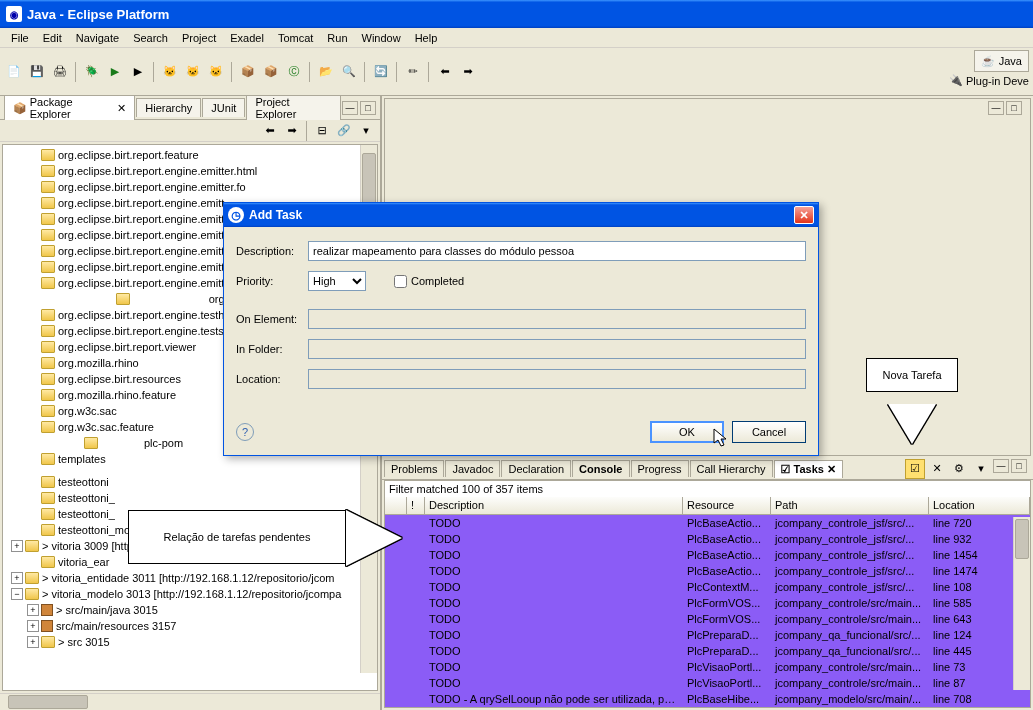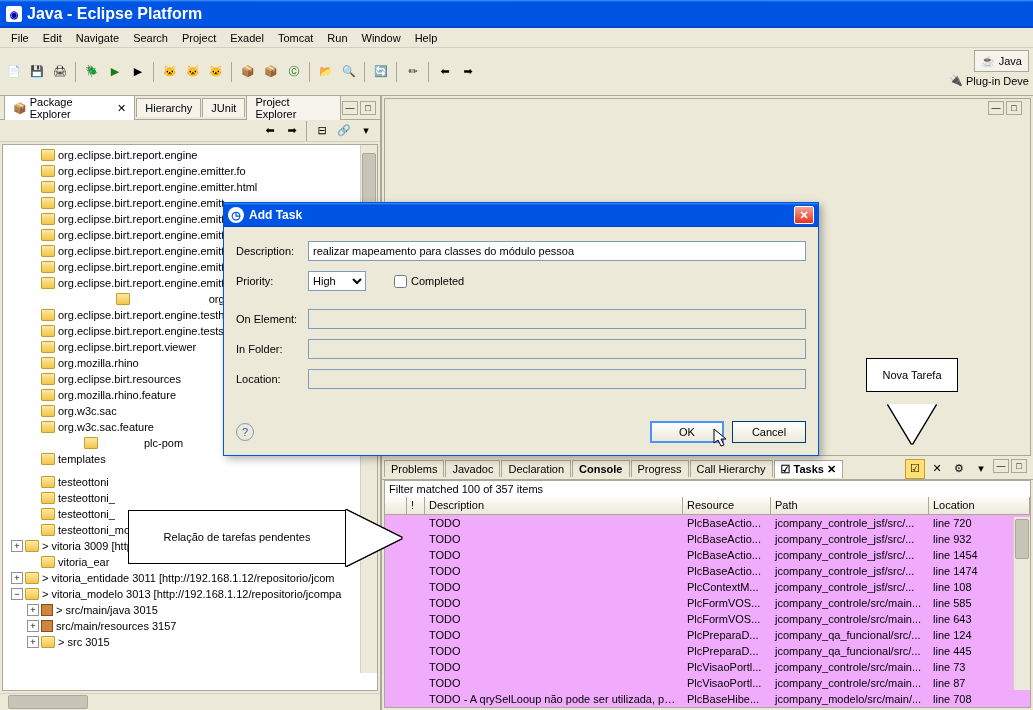--- a/index.html
+++ b/index.html
@@ -1,19 +1,19 @@
 <!DOCTYPE html>
 <html><head>
 <meta charset="utf-8">
 <style>
 *{box-sizing:border-box;margin:0;padding:0;font-family:Tahoma,Arial,sans-serif;font-size:11px}
 body{width:1033px;height:710px;background:#ece9d8;overflow:hidden;position:relative}
 .titlebar{background:linear-gradient(to bottom,#3d95ff 0%,#0054e3 8%,#0054e3 92%,#0040c0 100%);height:28px;display:flex;align-items:center;padding:0 6px;color:#fff}
 .titlebar .icon{width:16px;height:16px;background:#fff;border-radius:2px;margin-right:5px;display:flex;align-items:center;justify-content:center;color:#00a;font-weight:bold;font-size:10px}
-.titlebar .title{font-size:16px;font-weight:bold}
+.titlebar .title{font-size:13px;font-weight:bold}
 .menubar{background:#ece9d8;height:20px;display:flex;align-items:center;padding:0 4px;border-bottom:1px solid #d4d0c8}
 .menubar span{padding:2px 7px;color:#000;cursor:default}
 .toolbar{background:#ece9d8;height:48px;border-bottom:1px solid #aca899;display:flex;align-items:center;padding:2px 4px;gap:3px;flex-wrap:wrap;position:relative}
 .tb-btn{width:20px;height:20px;display:inline-flex;align-items:center;justify-content:center;cursor:default;border:1px solid transparent}
 .tb-sep{width:2px;height:20px;border-left:1px solid #aca899;margin:0 2px}
 .main{display:flex;height:calc(100% - 96px)}
 .left-panel{width:382px;background:#ece9d8;border-right:2px solid #aca899;display:flex;flex-direction:column}
 .view-tabs{display:flex;align-items:center;background:#ece9d8;height:24px;border-bottom:1px solid #aca899;padding-left:4px}
 .view-tab{padding:3px 8px;border:1px solid #aca899;border-bottom:none;background:#f5f3eb;margin-right:1px;cursor:default;display:flex;align-items:center;gap:3px}
 .view-tab.active{background:#fff;font-weight:normal}
@@ -26,21 +26,21 @@
 .pkg-icon{width:12px;height:12px;background:#d0853a;border:1px solid #805020;margin-right:3px;display:inline-block}
 .scrollbar-v{position:absolute;right:0;top:0;bottom:17px;width:17px;background:#ece9d8;border-left:1px solid #d4d0c8}
 .scrollbar-v .thumb{position:absolute;left:1px;right:1px;background:#c8c4b8;border:1px solid #aca899;border-radius:2px}
 .scrollbar-h{position:absolute;left:0;right:17px;bottom:0;height:17px;background:#ece9d8;border-top:1px solid #d4d0c8}
 .scrollbar-h .thumb{position:absolute;top:1px;bottom:1px;background:#c8c4b8;border:1px solid #aca899;border-radius:2px}
 .right-panel{flex:1;display:flex;flex-direction:column;background:#ece9d8}
 .editor-area{flex:1;background:#ece9d8;border:1px solid #aca899;margin:2px}
 .bottom-tabs{display:flex;align-items:center;background:#ece9d8;height:22px;padding-left:2px;border-bottom:1px solid #aca899}
 .bottom-tab{padding:2px 6px;border:1px solid #aca899;border-bottom:none;background:#ece9d8;margin-right:1px;cursor:default;font-size:11px}
 .bottom-tab.active{background:#fff;font-weight:bold}
-.tasks-panel{background:#f0abfc;border:1px solid #aca899;margin:0 2px 2px;height:228px;display:flex;flex-direction:column;position:relative}
+.tasks-panel{background:#8b5cf6;border:1px solid #aca899;margin:0 2px 2px;height:228px;display:flex;flex-direction:column;position:relative}
 .filter-text{padding:2px 4px;background:#fff;color:#000}
 .table-header{display:flex;background:#ece9d8;border-bottom:1px solid #aca899;height:18px}
 .table-header .col{border-right:1px solid #aca899;padding:2px 4px;background:linear-gradient(#fdfdfb,#ece9d8)}
 .table-body{flex:1;overflow:hidden;position:relative}
 .table-row{display:flex;height:16px;align-items:center}
 .table-row .cell{padding:0 4px;white-space:nowrap;overflow:hidden;text-overflow:ellipsis}
 .dialog{position:absolute;left:223px;top:202px;width:596px;background:#ece9d8;border:1px solid #0054e3;box-shadow:3px 3px 8px rgba(0,0,0,.3);z-index:100}
 .dialog-title{background:linear-gradient(to bottom,#3d95ff 0%,#0054e3 8%,#0054e3 92%,#0040c0 100%);height:24px;display:flex;align-items:center;padding:0 4px;color:#fff}
 .dialog-title .ico{width:16px;height:16px;background:#fff;border-radius:8px;margin-right:5px;display:flex;align-items:center;justify-content:center;color:#0054e3;font-weight:bold}
 .dialog-title .txt{font-weight:bold;font-size:12px;flex:1}
@@ -143,31 +143,31 @@
       <span class="tb-btn">➡</span>
       <span class="tb-sep"></span>
       <span class="tb-btn">⊟</span>
       <span class="tb-btn">🔗</span>
       <span class="tb-btn">▾</span>
     </div>
     <div class="tree" id="tree-container">
       <div class="tree-item" style="padding-left: 22px;">
           <span class="noexp"></span>
           <span class="folder-icon"></span>
-          <span>org.eclipse.birt.report.engine</span>
+          <span>org.eclipse.birt.report.feature</span>
+        </div>
+        <div class="tree-item" style="padding-left: 22px;">
+          <span class="noexp"></span>
+          <span class="folder-icon"></span>
+          <span>org.eclipse.birt.report.engine.emitter.html</span>
         </div>
         <div class="tree-item" style="padding-left: 22px;">
           <span class="noexp"></span>
           <span class="folder-icon"></span>
           <span>org.eclipse.birt.report.engine.emitter.fo</span>
-        </div>
-        <div class="tree-item" style="padding-left: 22px;">
-          <span class="noexp"></span>
-          <span class="folder-icon"></span>
-          <span>org.eclipse.birt.report.engine.emitter.html</span>
         </div>
         <div class="tree-item" style="padding-left: 22px;">
           <span class="noexp"></span>
           <span class="folder-icon"></span>
           <span>org.eclipse.birt.report.engine.emitt</span>
         </div>
         <div class="tree-item" style="padding-left: 22px;">
           <span class="noexp"></span>
           <span class="folder-icon"></span>
           <span>org.eclipse.birt.report.engine.emitt</span>

